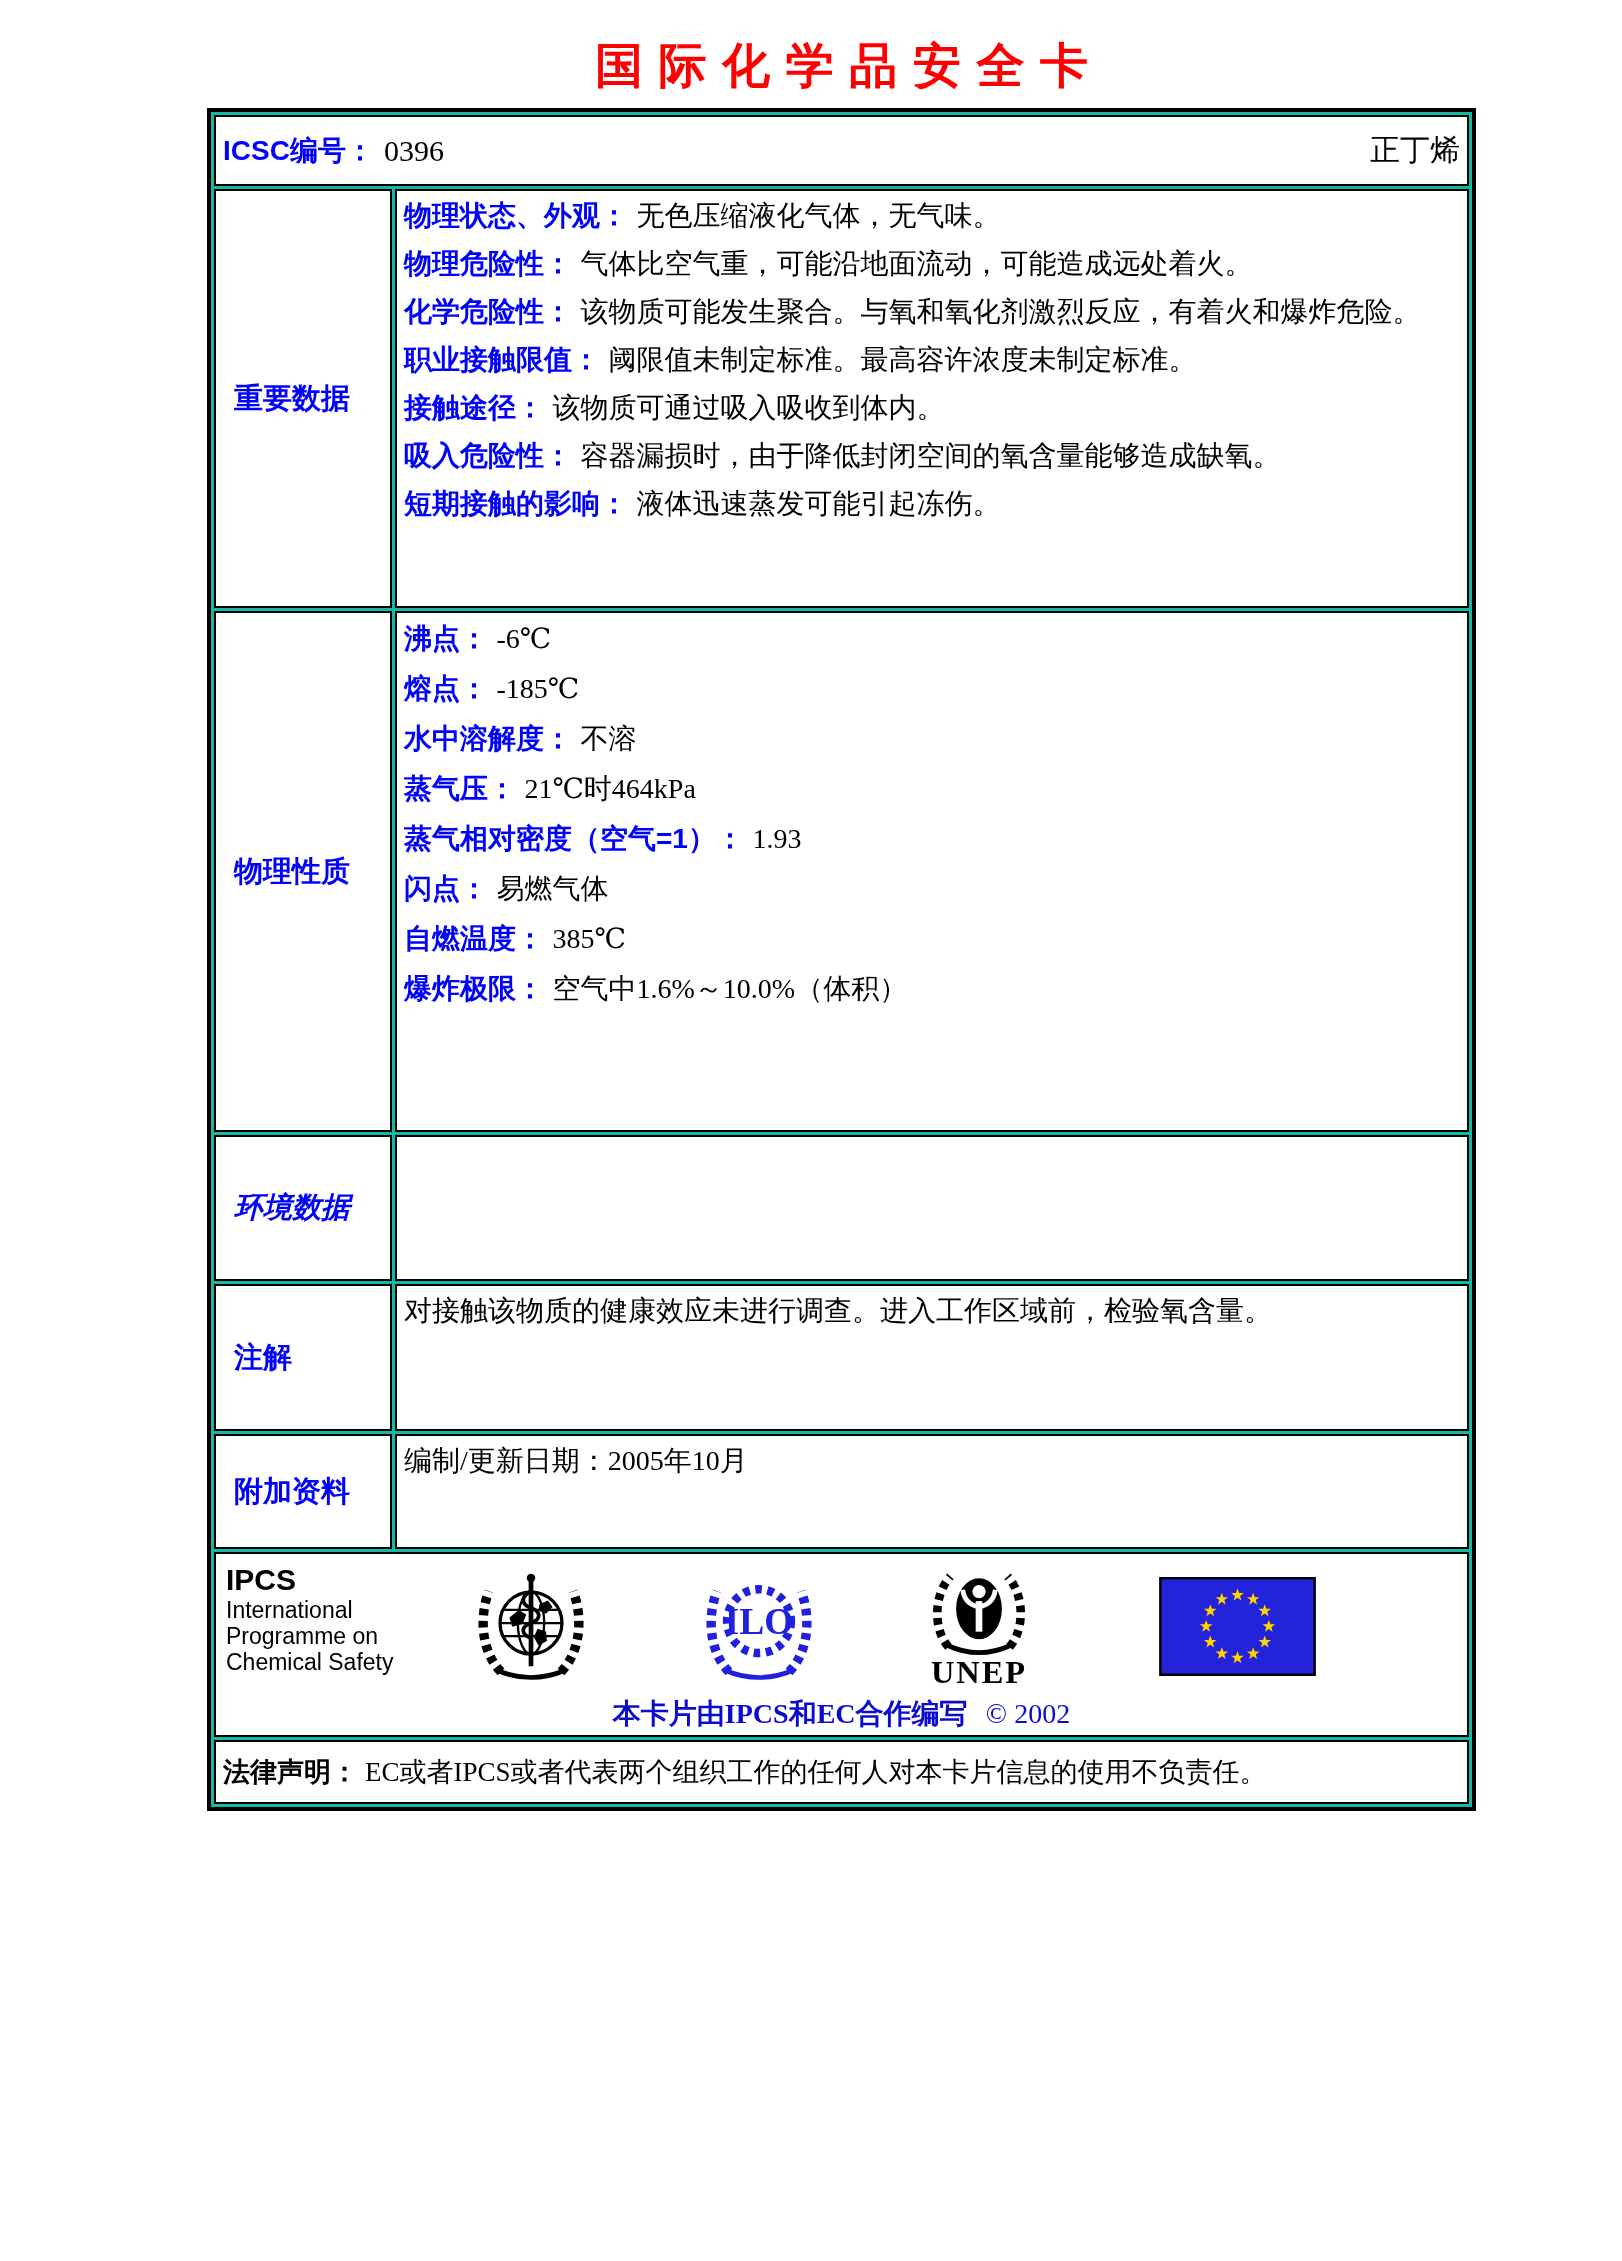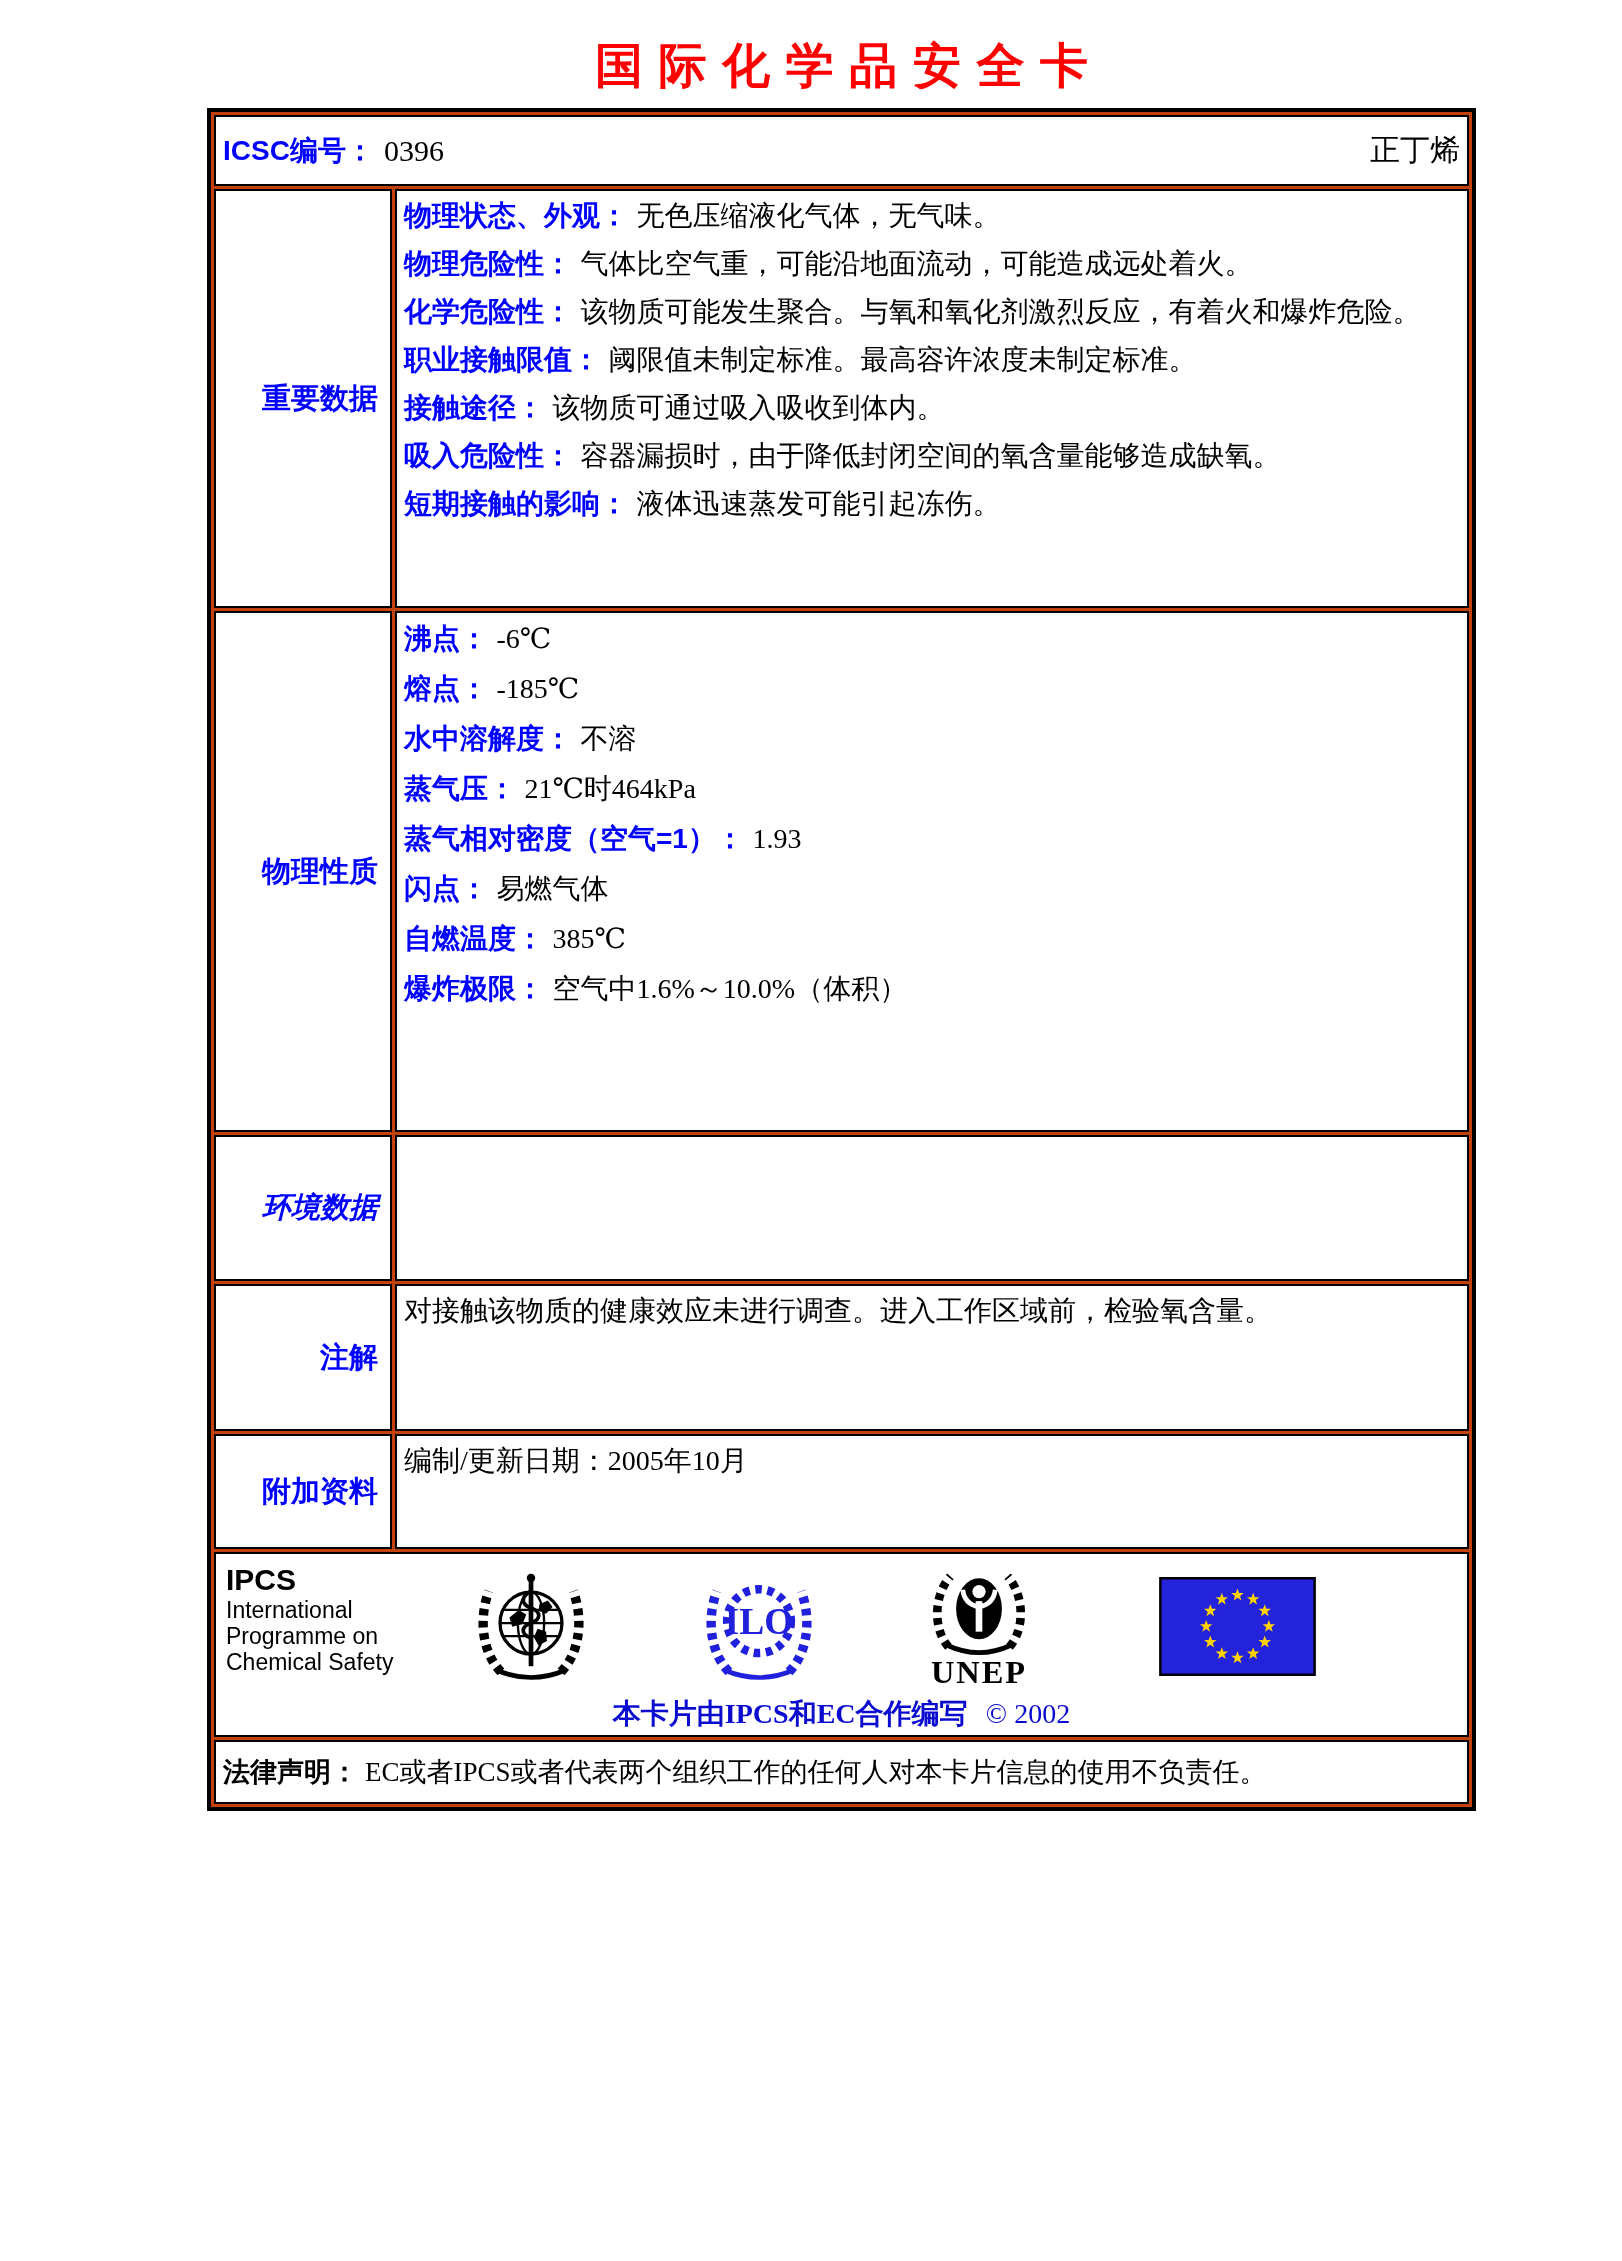--- a/index.html
+++ b/index.html
@@ -24,35 +24,35 @@
     text-indent: 15.6px;
     margin-bottom: 17px;
     font-family: "Liberation Serif", "DejaVu Serif", serif;
   }
 
   table.card {
     border-collapse: separate;
     border-spacing: 3.5px;
     border: 4.2px solid #000;
     width: 100%;
-    background: #c2410c;
+    background: #14b8a6;
   }
   td {
     border: 2.1px solid #000;
     box-sizing: border-box;
     vertical-align: top;
     background: #fff;
     padding: 1.4px 7px;
   }
 
   td.label-cell {
     width: 178px;
-    text-align: right;
+    text-align: left;
     vertical-align: middle;
-    padding: 0 12px;
+    padding: 0 18px;
   }
   .blue-label {
     color: #0000fe;
     font-family: "Liberation Sans", "DejaVu Sans", sans-serif;
     font-weight: bold;
     font-size: 29px;
   }
 
   td.header-cell { height: 71px; vertical-align: middle; }
   .header-flex { display: flex; justify-content: space-between; align-items: center; }

